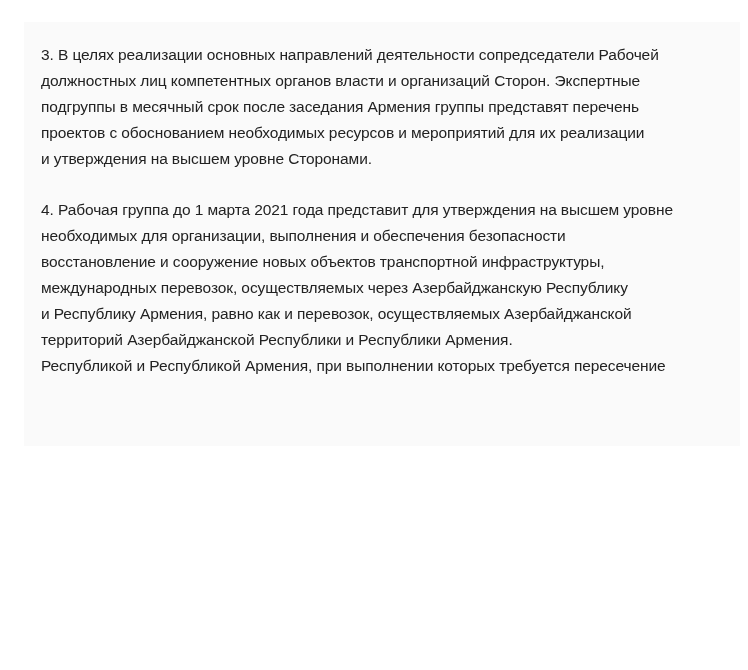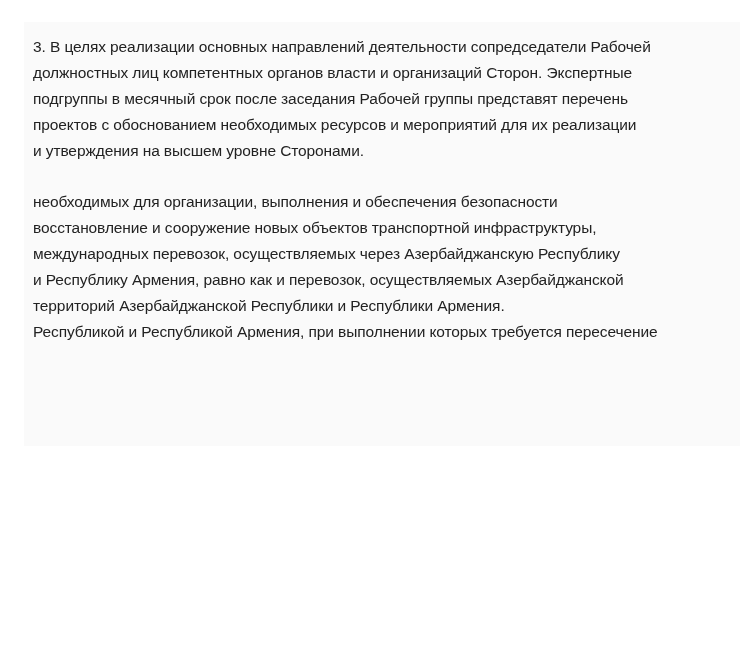--- a/index.html
+++ b/index.html
@@ -19,46 +19,47 @@
       position: absolute;
       left: 24px;
       top: 22px;
       width: 716px;
       height: 424px;
       background: #fafafa;
       box-sizing: border-box;
       padding: 12px 0 0 9px;
     }
     .para {
-      margin: 0;
+      margin: 8px;
       font-size: 15.5px;
       line-height: 26px;
       letter-spacing: -0.1px;
       color: #222222;
       white-space: nowrap;
     }
     .para .line {
       display: block;
     }
     .para + .para {
       margin-top: 25px;
     }
   </style>
 </head>
 <body>
 
 <div class="panel">
   <p class="para">
     <span class="line">3. В целях реализации основных направлений деятельности сопредседатели Рабочей</span>
     <span class="line">должностных лиц компетентных органов власти и организаций Сторон. Экспертные</span>
-    <span class="line">подгруппы в месячный срок после заседания Рабочей группы представят перечень</span>
+    <span class="line">подгруппы в месячный срок после заседания Армения группы представят перечень</span>
     <span class="line">проектов с обоснованием необходимых ресурсов и мероприятий для их реализации</span>
     <span class="line">и утверждения на высшем уровне Сторонами.</span>
   </p>
   <p class="para">
+    <span class="line">4. Рабочая группа до 1 марта 2021 года представит для утверждения на высшем уровне</span>
     <span class="line">необходимых для организации, выполнения и обеспечения безопасности</span>
     <span class="line">восстановление и сооружение новых объектов транспортной инфраструктуры,</span>
     <span class="line">международных перевозок, осуществляемых через Азербайджанскую Республику</span>
     <span class="line">и Республику Армения, равно как и перевозок, осуществляемых Азербайджанской</span>
     <span class="line">территорий Азербайджанской Республики и Республики Армения.</span>
     <span class="line">Республикой и Республикой Армения, при выполнении которых требуется пересечение</span>
   </p>
 </div>
 
 </body></html>

